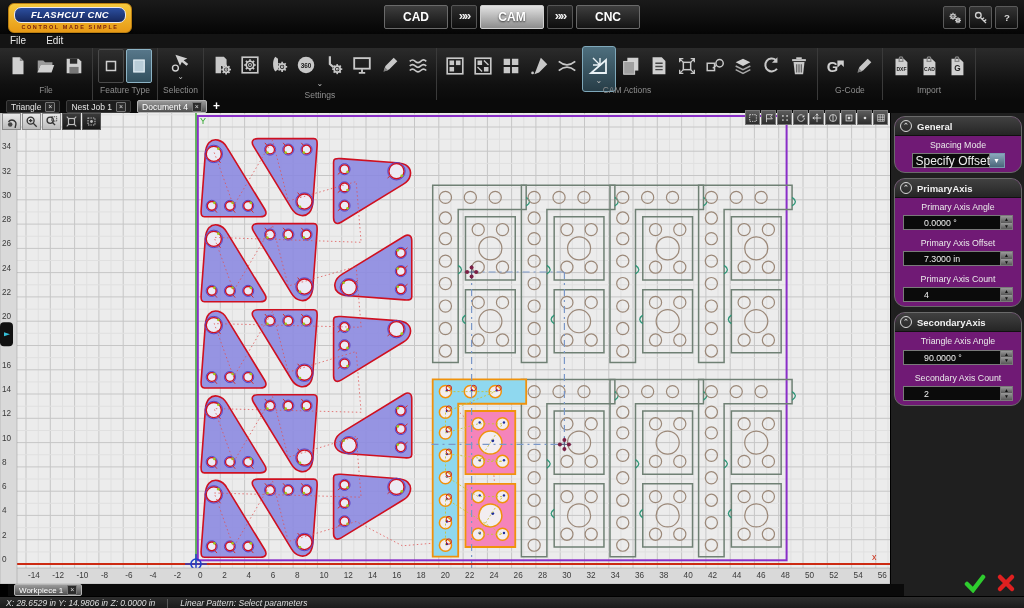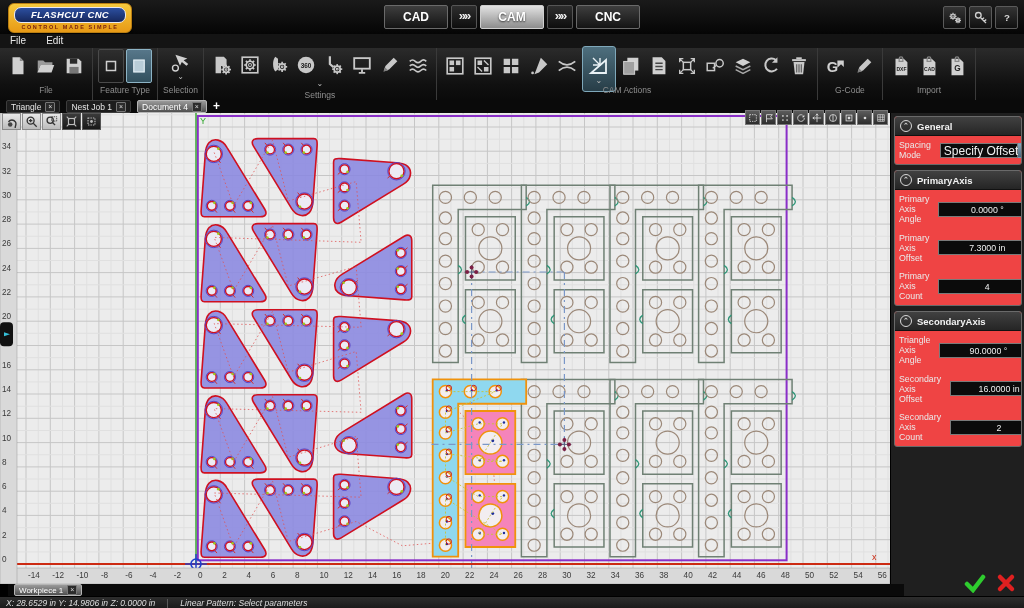--- a/index.html
+++ b/index.html
@@ -54,30 +54,30 @@
   #canvaswrap{left:0;top:113px;width:890px;height:471px;background:#ececec;}
   #cantools{left:2px;top:0px;display:flex;gap:1px;z-index:5;}
   .ctool{width:17px;height:15px;border:1px solid #8a8a8a;background:linear-gradient(#e8e8e8,#bcbcbc);
         display:flex;align-items:center;justify-content:center;}
   .ctool.dark{background:linear-gradient(#3a3a3a,#181818);border-color:#555;}
   #viewbtns{right:2px;top:-3px;display:flex;gap:1px;z-index:5;}
   .vbtn{width:13px;height:13px;border:1px solid #777;background:linear-gradient(#5c5c5c,#2d2d2d);
         display:flex;align-items:center;justify-content:center;}
   
   #rpanel{left:890px;top:113px;width:134px;height:483px;background:#1f1f1f;border-left:1px solid #000;}
-  .sect{margin:3px 3px 5px 3px;border:1px solid #6a6a6a;border-radius:3px;background:#ef4444;overflow:hidden;}
+  .sect{margin:3px 3px 5px 3px;border:1px solid #6a6a6a;border-radius:11px;background:#701a75;overflow:hidden;}
   .shead{display:flex;align-items:center;gap:5px;padding:3px 5px;background:linear-gradient(#414141,#252525);border-bottom:1px solid #111;}
   .scircle{width:10px;height:10px;border-radius:50%;border:1px solid #d8d8d8;color:#d8d8d8;
         font-size:7px;line-height:9px;text-align:center;font-weight:bold;}
   .stitle{color:#f2f2f2;font-size:9.5px;font-weight:bold;}
-  .prow{display:flex;align-items:center;padding:4px 4px;gap:9px;}
+  .prow{display:flex;align-items:center;padding:4px 4px;gap:3px;flex-direction:column;}
   .plabel{flex:1;color:#eaeaea;font-size:8.8px;line-height:1.15;}
   .pinput{display:flex;align-items:stretch;height:15px;}
   .pbox{width:56px;background:#0b0b0b;border:1px solid #7a7a7a;color:#f0f0f0;font-size:8.8px;
-        text-align:center;padding:0 20px;line-height:14px;}
+        text-align:left;padding:0 20px;line-height:14px;}
   .spinner{width:11px;display:flex;flex-direction:column;border:1px solid #7a7a7a;border-left:none;}
   .spinner div{flex:1;background:linear-gradient(#9a9a9a,#585858);color:#111;font-size:5px;
         line-height:6px;text-align:center;}
   .ddbox{width:70px;background:#0b0b0b;border:1px solid #7a7a7a;color:#f0f0f0;font-size:12px;
         text-align:left;padding:0 3px;line-height:14px;white-space:nowrap;}
   .ddarrow{width:14px;border:1px solid #7a9ab0;border-left:none;background:linear-gradient(#8aa8bc,#4a667a);
         color:#fff;font-size:8px;text-align:center;line-height:14px;}
   
   #wpbar{left:8px;top:584px;width:890px;height:12px;background:#0a0a0a;display:flex;align-items:center;padding-left:6px;}
   #statusbar{left:0;top:596px;width:1024px;height:12px;background:linear-gradient(#2e2e2e,#191919);
@@ -1315,30 +1315,20 @@
         <div class="plabel">Triangle Axis Angle</div>
         <div class="pinput">
           <div class="pbox">90.0000 °</div>
           <div class="spinner">
             <div>▲</div>
             <div>▼</div>
           </div>
         </div>
       </div>
       <div class="prow">
-        <div class="plabel">Secondary Axis Offset</div>
-        <div class="pinput">
-          <div class="pbox">16.0000 in</div>
-          <div class="spinner">
-            <div>▲</div>
-            <div>▼</div>
-          </div>
-        </div>
-      </div>
-      <div class="prow">
         <div class="plabel">Secondary Axis Count</div>
         <div class="pinput">
           <div class="pbox">2</div>
           <div class="spinner">
             <div>▲</div>
             <div>▼</div>
           </div>
         </div>
       </div>
     </div>

